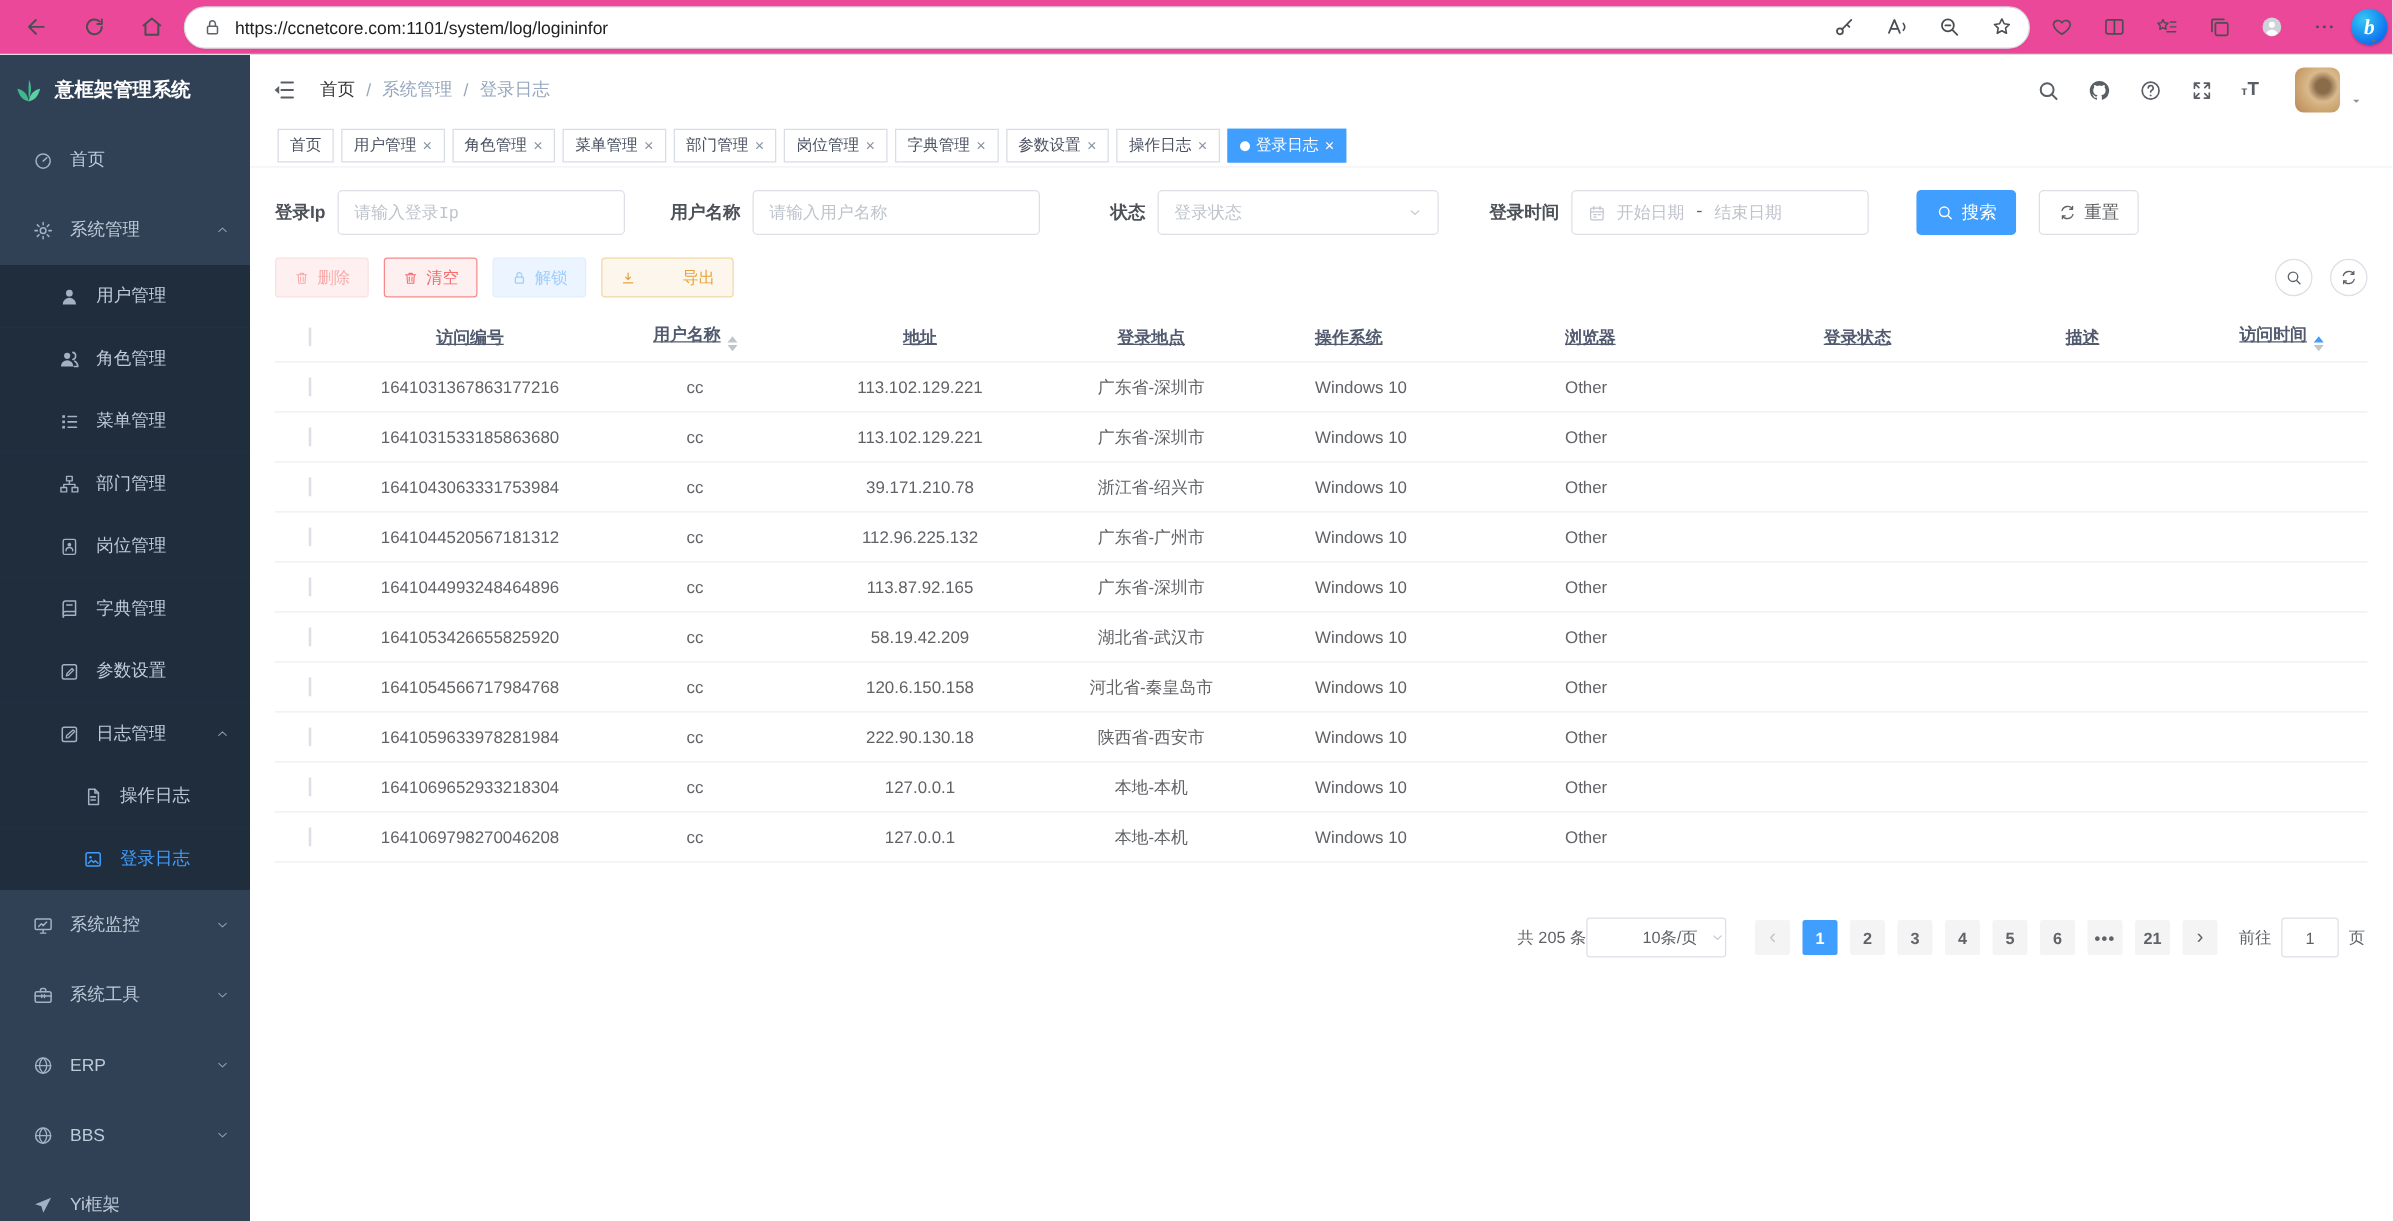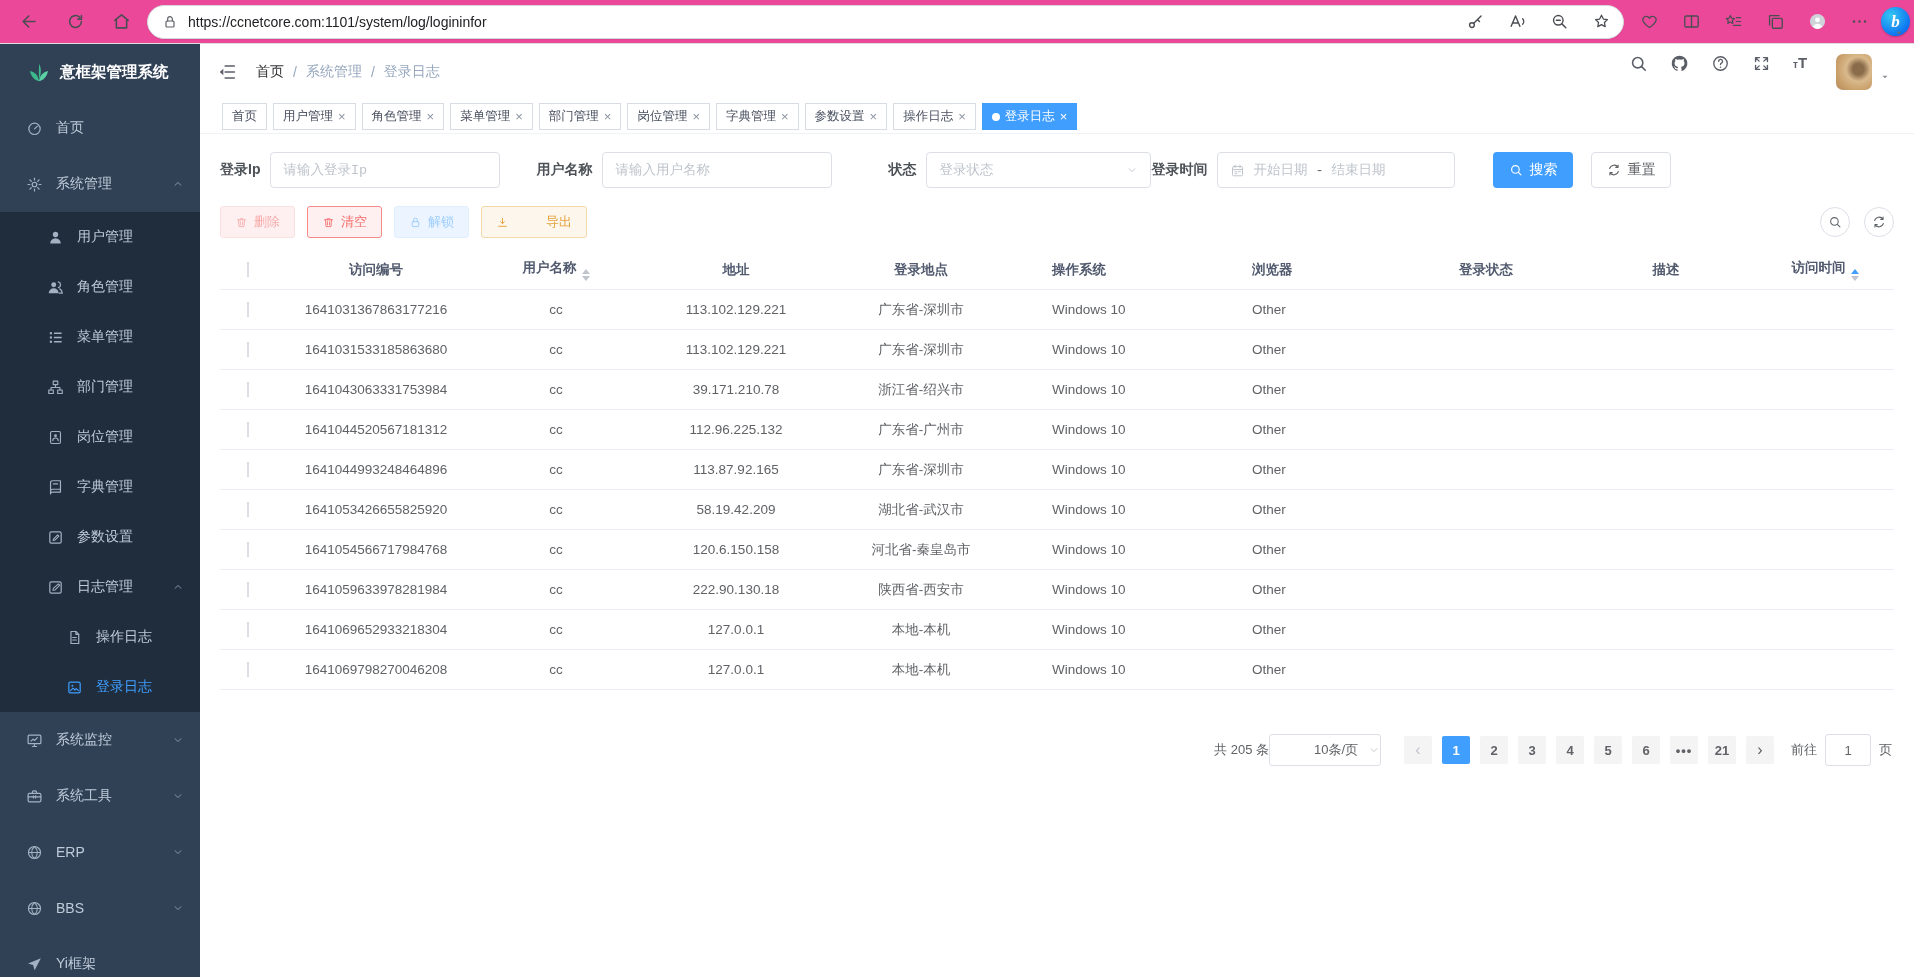--- a/index.html
+++ b/index.html
@@ -19,41 +19,41 @@
   .browser-right { display:flex; gap:23px; align-items:center; margin:0 12px 0 2px; }
   .bing-badge { width:29px; height:29px; border-radius:50%;
     background:radial-gradient(circle at 35% 30%, #35c7f4, #0b6ff0 75%);
     color:#fff; font:italic 700 17px "Liberation Serif",serif;
     display:flex; align-items:center; justify-content:center; box-shadow:0 1px 2px rgba(0,0,0,.25); }
   .bing-caret { color:#6b6e73; width:10px; height:10px; margin-left:-16px; margin-top:22px; }
 
   
   .app { display:flex; height:933px; }
   .sidebar { width:200px; flex:none; background:#304156; color:#bfcbd9; overflow:hidden; }
-  .logo { height:56px; display:flex; align-items:center; gap:10px; padding-left:28px; color:#fff;
+  .logo { height:56px; display:flex; align-items:center; gap:10px; padding-left:12px; color:#fff;
     font-weight:700; font-size:15.5px; }
   .logo .icon { width:22px; height:22px; }
   .menu-item { display:flex; align-items:center; height:56px; padding:0 16px 0 26px;
     font-size:14px; cursor:pointer; }
   .menu-item.l1 { height:50px; padding-left:47px; background:#1f2d3d; }
   .menu-item.l2 { height:50px; padding-left:66px; background:#1f2d3d; }
   .menu-item .mi { width:17px; height:17px; margin-right:13px; color:#a3b1c2; flex:none;
     display:inline-flex; align-items:center; justify-content:center; }
   .menu-item .chev { margin-left:auto; width:12px; height:12px; color:#8d9bae; }
   .menu-item.active, .menu-item.active .mi { color:#409eff; }
 
   .main { flex:1; min-width:0; display:flex; flex-direction:column; background:#fff; }
 
   
   .app-header { height:56px; flex:none; display:flex; align-items:center; padding:0 24px 0 16px; }
   .collapse-btn { width:22px; height:22px; color:#5a5e66; margin-right:18px; cursor:pointer; }
   .breadcrumb { font-size:14px; display:flex; align-items:center; gap:9px; }
   .bc-first { color:#303133; }
   .bc-rest, .bc-sep { color:#97a8be; }
-  .header-icons { margin-left:auto; display:flex; align-items:flex-start; gap:22px; color:#5a5e66; }
+  .header-icons { margin-left:auto; display:flex; align-items:center; gap:22px; color:#5a5e66; }
   .hicon { width:19px; height:19px; display:inline-flex; cursor:pointer; }
   .avatar { width:36px; height:36px; border-radius:7px; margin-left:2px; cursor:pointer;
     background:radial-gradient(circle at 62% 42%, #8a6b4a 0 18%, #d9b98c 40%, #c9a06b 70%, #b5885a 100%); }
   .avatar-caret { width:10px; height:10px; color:#8a8f96; margin:18px 0 0 -14px; }
 
   
   .tabbar { height:34px; flex:none; display:flex; align-items:center; gap:6px; padding:0 22px;
     border-bottom:1px solid #f0f2f5; }
   .tab { height:27px; padding:0 9px; border:1px solid #d8dce5; background:#fff; color:#495060;
     font-size:12.5px; display:inline-flex; align-items:center; gap:5px; cursor:pointer; white-space:nowrap; }
@@ -91,21 +91,21 @@
   .pbtn.export { background:#fdf6ec; border-color:#f3d8a7; color:#e6a23c;gap:37px; }
   .toolbar-right { margin-left:auto; display:flex; gap:14px; }
   .circ { width:30px; height:30px; border:1px solid #dcdfe6; border-radius:50%; color:#5f6368;
     display:flex; align-items:center; justify-content:center; cursor:pointer; background:#fff; }
   .circ .ic { width:14px; height:14px; }
 
   
   .thead,.trow { display:grid;
     grid-template-columns:56px 200px 160px 200px 170px 200px 190px 180px 180px 1fr;
     align-items:center; height:40px; border-bottom:1px solid #ebeef5; font-size:13.5px; }
-  .thead { color:#515a6e; font-weight:700; }
+  .thead { color:#515a6e; font-weight:700;text-decoration:underline; }
   .trow  { color:#606266; }
   .tcell { text-align:center; white-space:nowrap; overflow:hidden; }
   .tcell.col-os, .tcell.col-browser { text-align:left; padding-left:46px; }
   .cb { width:14px; height:14px; border:1px solid #dcdfe6; border-radius:2px; background:#fff;
     margin:0 auto; cursor:pointer; }
   .sort { display:inline-flex; flex-direction:column; gap:2px; margin-left:5px; vertical-align:-2px; }
   .car { width:0; height:0; border-left:4px solid transparent; border-right:4px solid transparent; }
   .car.up   { border-bottom:5px solid #c0c4cc; }
   .car.down { border-top:5px solid #c0c4cc; }
   .car.up.on { border-bottom-color:#409eff; }
@@ -548,21 +548,21 @@
         </div>
         <span class="f-label" style="margin-left:56px">状态</span>
         <div class="inp w225">
           <span class="ph">登录状态</span>
           <span class="sel-arrow icon">
               <svg viewBox="0 0 24 24" fill="none" stroke="currentColor" stroke-width="1.8" stroke-linecap="round" stroke-linejoin="round">
                 <path d="M6 9.5l6 5.5 6-5.5"></path>
               </svg>
             </span>
         </div>
-        <span class="f-label" style="">登录时间</span>
+        <span class="f-label" style="margin-left:40px">登录时间</span>
         <div class="inp date-box">
           <span class="cal icon">
               <svg viewBox="0 0 24 24" fill="none" stroke="currentColor" stroke-width="1.6" stroke-linecap="round" stroke-linejoin="round">
                 <rect x="4" y="5.5" width="16" height="15" rx="2"></rect>
                 <path d="M8 3.5v4M16 3.5v4M4 10.5h16M8 14h3M8 17h3M13.5 14h3"></path>
               </svg>
             </span>
           <span class="ph">开始日期</span>
           <span class="date-sep">-</span>
           <span class="ph">结束日期</span>

